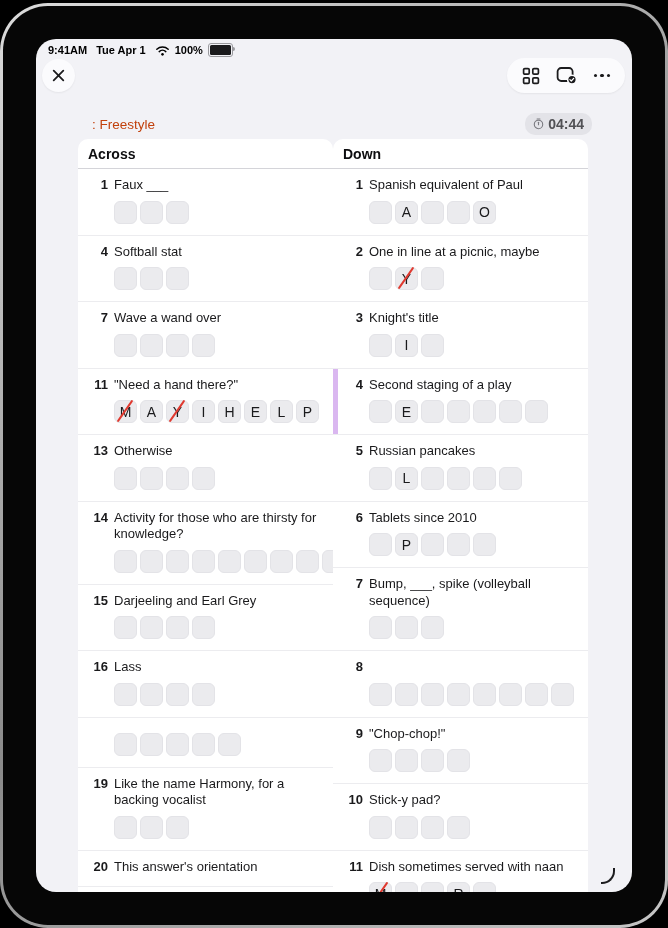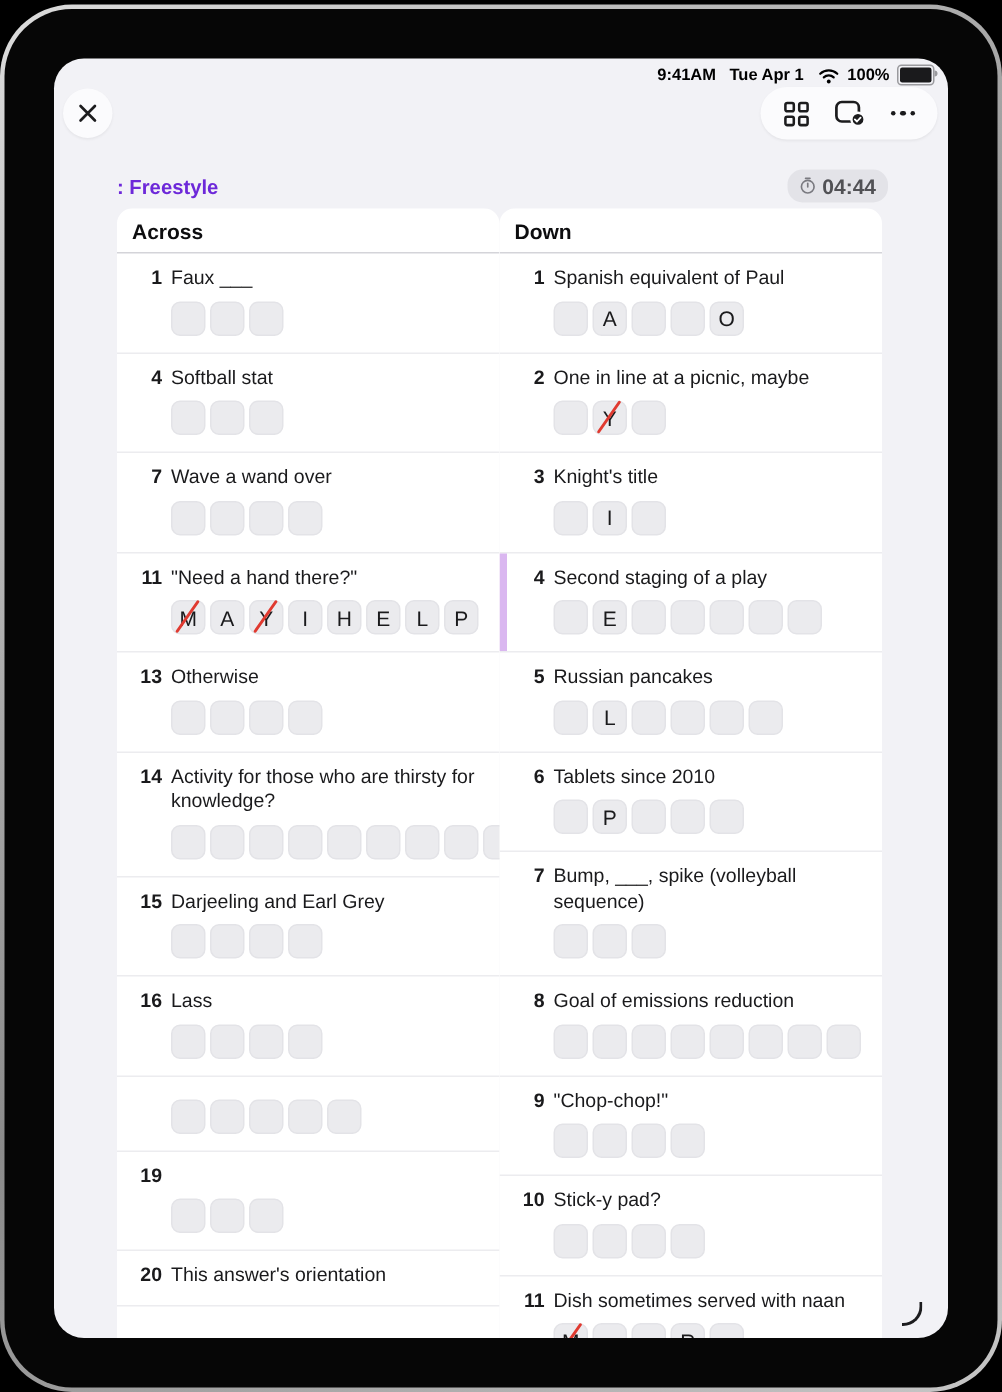--- a/index.html
+++ b/index.html
@@ -5,21 +5,21 @@
   html,body{margin:0;padding:0;width:668px;height:928px;overflow:hidden;background:#000;
     font-family:"Liberation Sans",sans-serif;-webkit-font-smoothing:antialiased;}
   .device{position:absolute;top:3px;left:0;right:0;bottom:0;
     background:linear-gradient(145deg,#dcdcdc,#8a8a8a 55%,#c7c7c7);border-radius:48px;}
   .bezel{position:absolute;inset:3px;background:#060606;border-radius:45px;}
   .screen{position:absolute;left:36px;top:36px;right:36px;bottom:36px;background:#f2f2f6;
     border-radius:20px;overflow:hidden;color:#1a1a1c;}
 
   
   .statusbar{position:absolute;top:3px;left:12px;right:9px;height:16px;display:flex;
-    justify-content:flex-end;align-items:center;font-size:11px;font-weight:700;color:#000;}
+    justify-content:flex-start;align-items:center;font-size:11px;font-weight:700;color:#000;}
   .sb-left span{margin-right:9px;}
   .sb-right{display:flex;align-items:center;gap:5px;font-weight:700;}
   .battery{width:21px;height:10px;border:1px solid #9a9a9e;border-radius:3px;position:relative;padding:1px;}
   .battery i{display:block;height:100%;width:100%;background:#1a1a1c;border-radius:1.5px;}
   .battery:after{content:'';position:absolute;right:-3px;top:3px;width:2px;height:4px;background:#9a9a9e;
     border-radius:0 2px 2px 0;}
 
   
   .close-btn{position:absolute;left:6px;top:20px;width:33px;height:33px;border-radius:50%;
     background:#fbfbfd;border:none;display:flex;align-items:center;justify-content:center;
@@ -27,21 +27,21 @@
   .tool-pill{position:absolute;right:7px;top:19px;width:118px;height:35px;border-radius:18px;
     background:#fbfbfd;display:flex;align-items:center;justify-content:space-evenly;
     box-shadow:0 1px 2px rgba(0,0,0,.06);}
   .tool-btn{background:none;border:none;padding:2px;display:flex;align-items:center;cursor:pointer;}
   .dots{display:flex;gap:3px;}
   .dots b{width:3.5px;height:3.5px;border-radius:50%;background:#1a1a1c;}
 
   
   .title-row{position:absolute;top:74px;left:42px;right:40px;display:flex;
     justify-content:space-between;align-items:center;}
-  .puzzle-title{font-size:13.5px;font-weight:700;color:#6d28d9;}
+  .puzzle-title{font-size:13.5px;font-weight:400;color:#c2410c;margin-left:14px;}
   .timer-pill{display:inline-flex;align-items:center;gap:4px;background:#e3e3e8;border-radius:10px;
     padding:3px 8px;font-size:14px;font-weight:600;color:#515155;}
 
   
   .columns{position:absolute;left:42px;right:44px;top:100px;bottom:0;display:flex;}
   .col{flex:1;background:#fff;border-radius:10px 10px 0 0;overflow:hidden;}
   .col-header{padding:7px 10px 6px;font-size:14px;font-weight:700;color:#0d0d0f;
     border-bottom:1.5px solid #d4d4d9;}
   .clue-row{position:relative;padding:8px 8px 11px 10px;border-bottom:1px solid #ececef;}
   .clue-line{display:flex;font-size:13px;line-height:16.5px;color:#1a1a1c;}
@@ -237,20 +237,21 @@
                 <div class="cell"></div>
                 <div class="cell"></div>
                 <div class="cell"></div>
                 <div class="cell"></div>
                 <div class="cell"></div>
               </div>
             </div>
             <div class="clue-row">
               <div class="clue-line">
                 <span class="num">19</span>
+                <span class="clue-text">Like the name Harmony, for a backing vocalist</span>
               </div>
               <div class="cells">
                 <div class="cell"></div>
                 <div class="cell"></div>
                 <div class="cell"></div>
               </div>
             </div>
             <div class="clue-row">
               <div class="clue-line">
                 <span class="num">20</span>
@@ -346,21 +347,20 @@
               </div>
               <div class="cells">
                 <div class="cell"></div>
                 <div class="cell"></div>
                 <div class="cell"></div>
               </div>
             </div>
             <div class="clue-row">
               <div class="clue-line">
                 <span class="num">8</span>
-                <span class="clue-text">Goal of emissions reduction</span>
               </div>
               <div class="cells">
                 <div class="cell"></div>
                 <div class="cell"></div>
                 <div class="cell"></div>
                 <div class="cell"></div>
                 <div class="cell"></div>
                 <div class="cell"></div>
                 <div class="cell"></div>
                 <div class="cell"></div>

